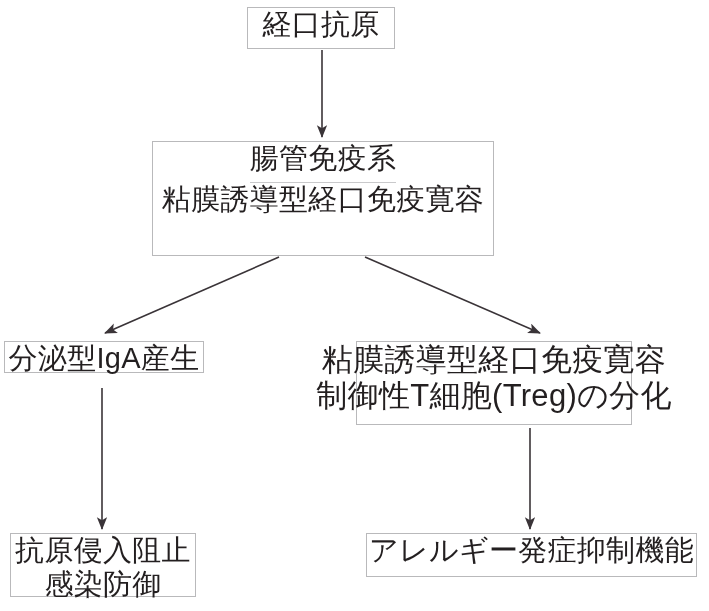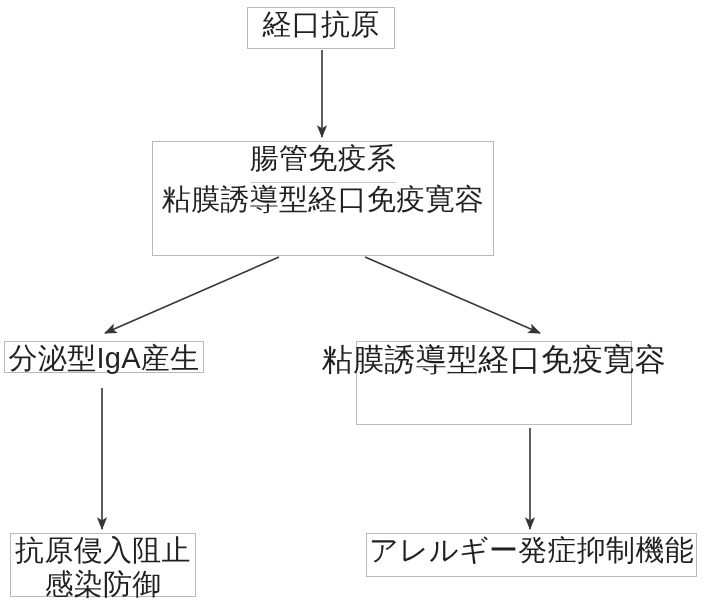--- a/index.html
+++ b/index.html
@@ -105,20 +105,21 @@
     <span class="line ruled">腸管免疫系</span>
     <span class="line">粘膜誘導型経口免疫寛容</span>
   </div>
 
   <div class="node" id="node-siga">
     <span class="line">分泌型IgA産生</span>
   </div>
 
   <div class="node" id="node-oral-tolerance">
     <span class="line">粘膜誘導型経口免疫寛容</span>
+    <span class="line">制御性T細胞(Treg)の分化</span>
   </div>
 
   <div class="node" id="node-antigen-block">
     <span class="line">抗原侵入阻止</span>
     <span class="line">感染防御</span>
   </div>
 
   <div class="node" id="node-allergy-suppression">
     <span class="line">アレルギー発症抑制機能</span>
   </div>

